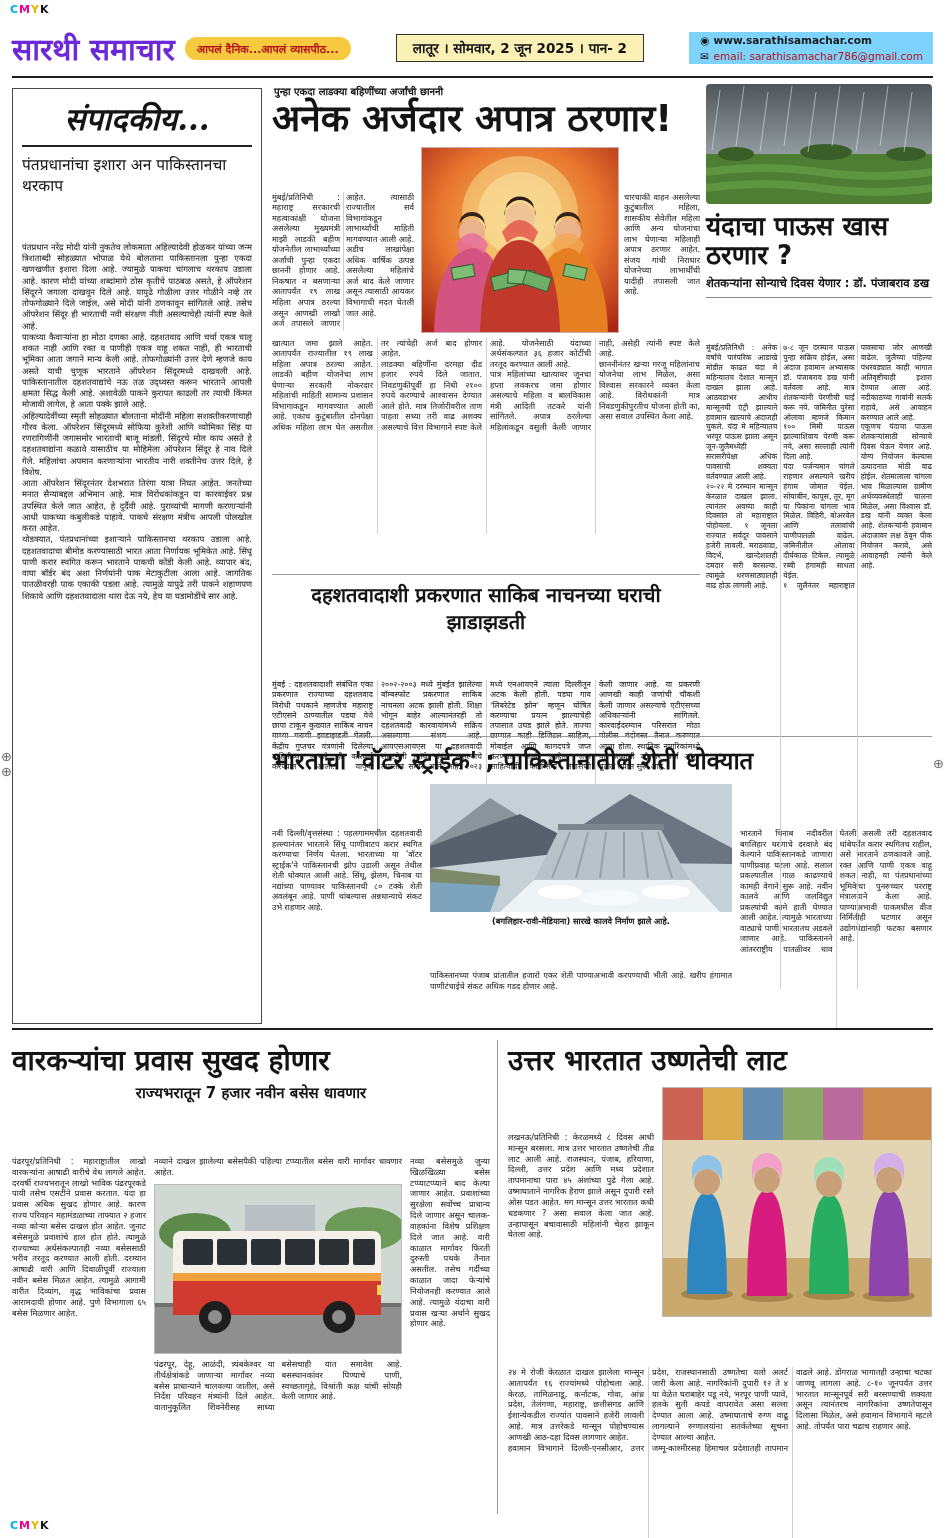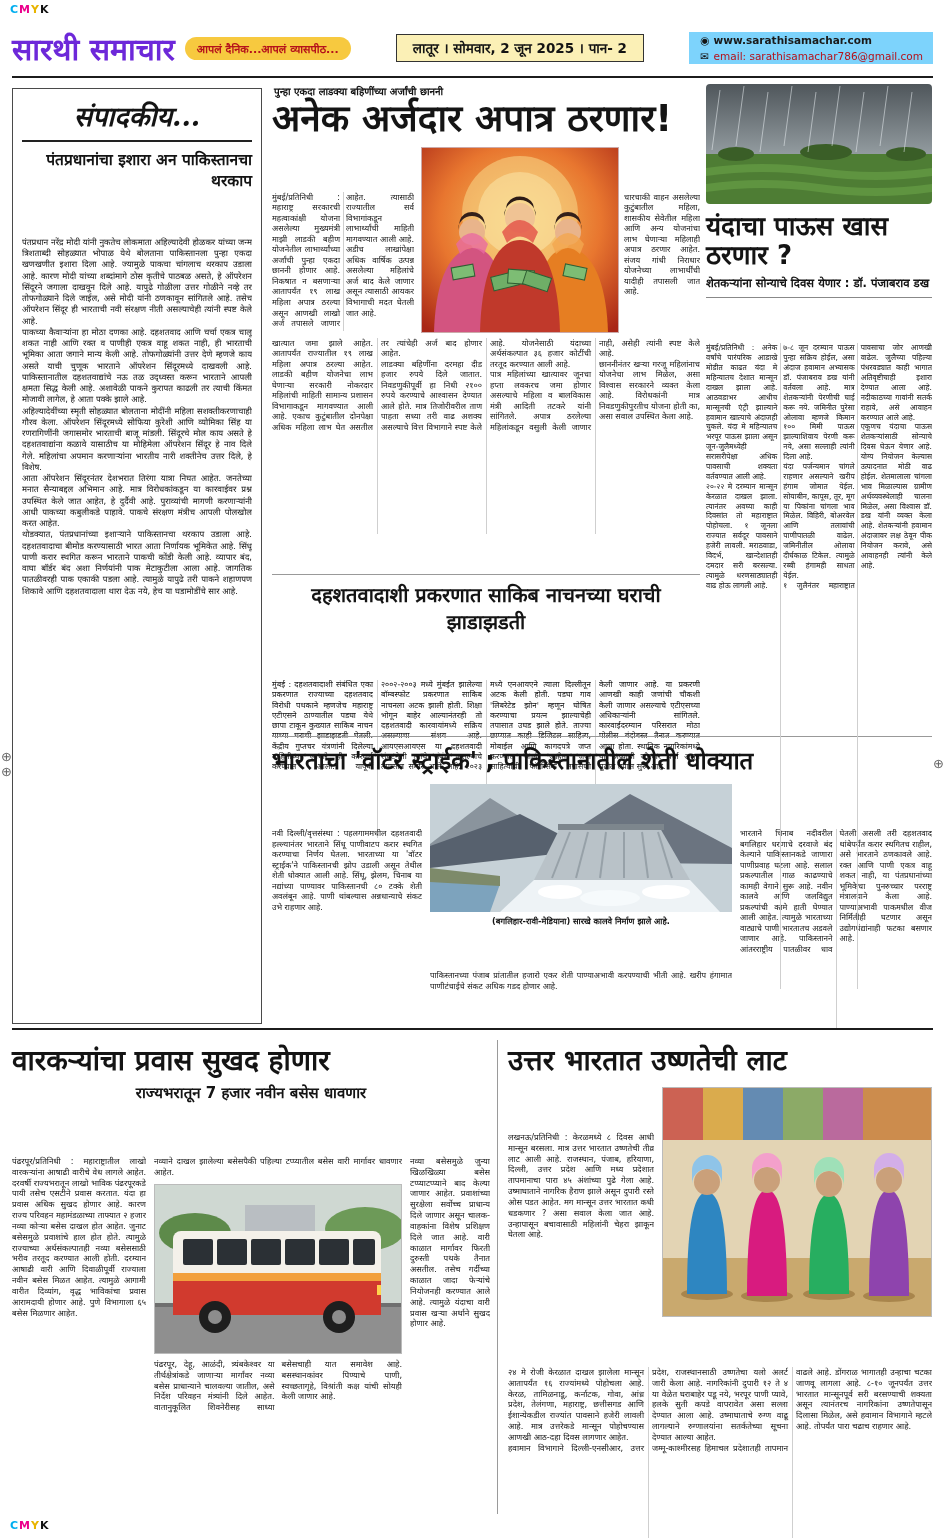--- a/index.html
+++ b/index.html
@@ -21,23 +21,23 @@
   .contact{background:#7dd3fc;padding:0 10px;font-size:10.5px;line-height:1.55;white-space:nowrap;}
   .contact .site{font-weight:bold;color:#1a1a1a;}
   .contact .mail{color:#b5121b;}
   .mini-icon{display:inline-block;width:11px;text-align:center;}
   
   .prose{text-align:justify;white-space:pre-line;overflow:hidden;margin-top:45px;}
   .colrule{column-rule:1px solid #cfcfcf;}
   
   #editorial{position:absolute;left:12px;top:88px;width:250px;height:936px;border:1.5px solid #4a4a4a;
              padding:8px 9px;box-sizing:border-box;}
-  .ed-title{font-family:"DejaVu Serif",serif;font-style:italic;font-weight:bold;font-size:27px;
+  .ed-title{font-family:"DejaVu Serif",serif;font-style:italic;font-weight:bold;font-size:31px;
             text-align:center;border-bottom:2px solid #222;padding-bottom:6px;margin-bottom:8px;}
-  .ed-head{font-size:15.5px;font-weight:bold;text-align:right;line-height:1.35;margin-bottom:24px;}
+  .ed-head{font-size:15.5px;font-weight:normal;text-align:left;line-height:1.35;margin-bottom:24px;}
   .ed-body{font-size:8.4px;line-height:1.34;height:800px;}
   
   #lead{position:absolute;left:272px;top:84px;width:428px;height:480px;}
   .kicker{font-size:10px;font-weight:bold;margin:0 0 2px 2px;}
   .lead-head{font-size:37px;font-weight:bold;line-height:1.05;margin:0 0 8px;}
   .lead-top{display:flex;gap:7px;height:184px;}
   .lead-colL{width:142px;column-count:2;column-gap:6px;font-size:8.1px;line-height:1.3;}
   .lead-fig{width:196px;height:184px;margin:0;flex:none;}
   .lead-fig svg{display:block;border:1px solid #caa;}
   .lead-colR{flex:1;font-size:8.1px;line-height:1.3;}

